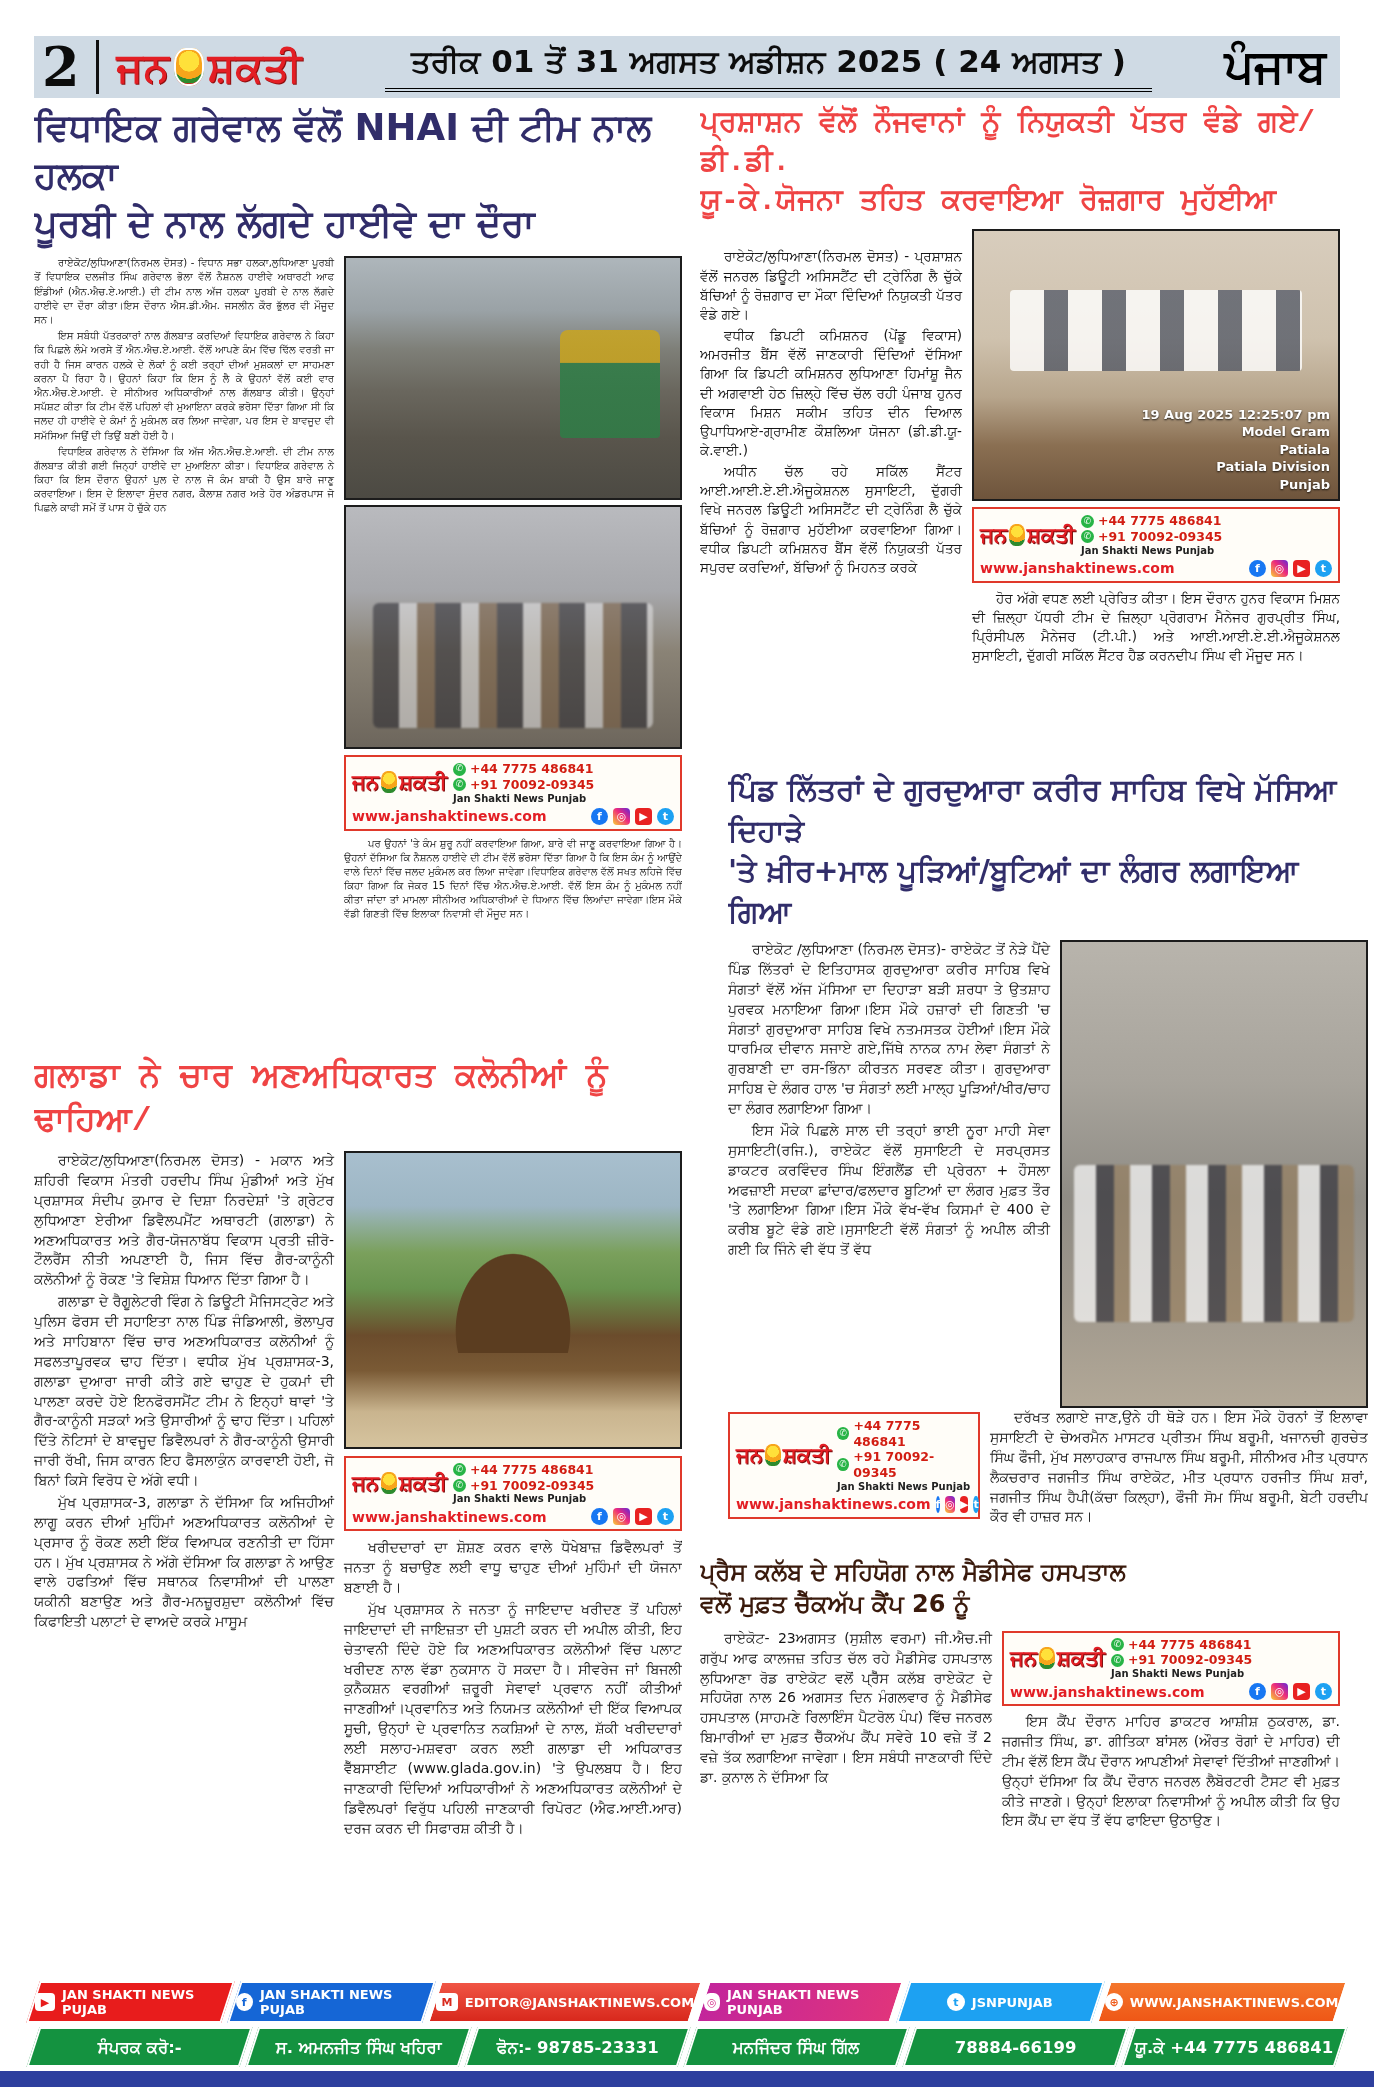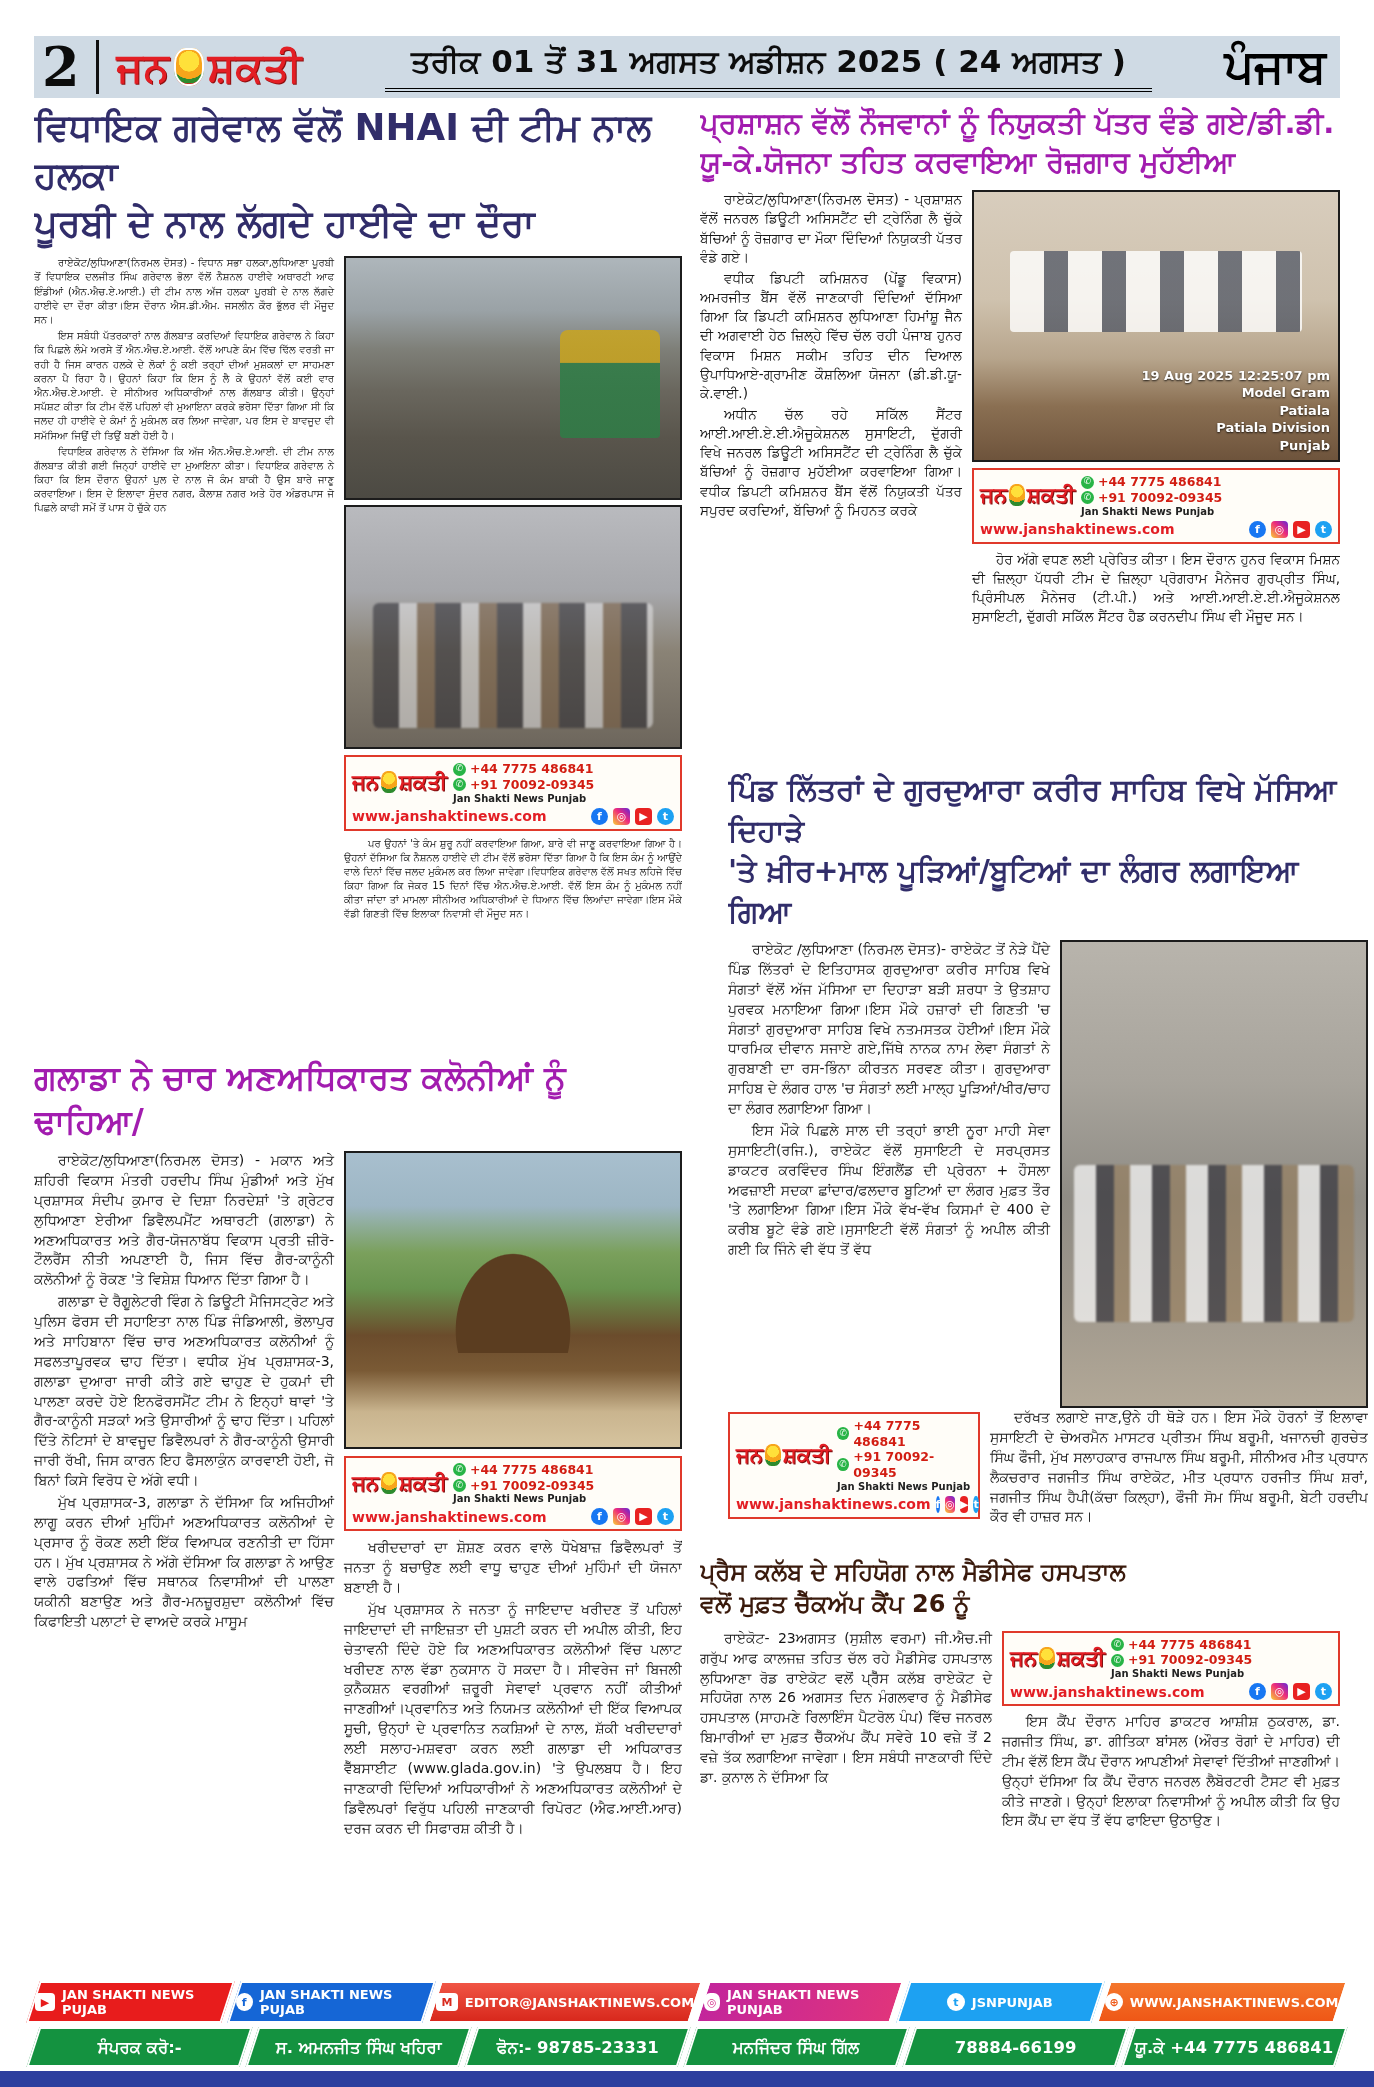--- a/index.html
+++ b/index.html
@@ -18,21 +18,21 @@
           box-shadow:0 0 0 2px #fff inset;}
   .mast-center{flex:1;text-align:center;}
   .dateline{display:inline-block;font-size:31px;font-weight:700;color:#0d0d0d;
             padding:0 26px 8px 26px;border-bottom:4px double #000;}
   .region{font-size:46px;font-weight:700;color:#000;padding:0 14px 0 8px;
           font-family:Liberation Serif, serif;}
   
   .art{position:absolute;overflow:hidden;}
   .art h2{margin:0 0 8px 0;font-weight:700;}
   .h-navy{color:#312d6a;}
-  .h-red{color:#a21caf;}
+  .h-red{color:#ef4444;font-family:Liberation Mono, monospace;}
   .h-brown{color:#3a1a0c;}
   .hl{display:block;}
   .cols{display:flex;gap:10px;}
   .txt p{margin:0 0 2px 0;text-indent:24px;text-align:justify;line-height:1.42;}
   .b15 p{font-size:10px;}
   .b14 p{font-size:14px;}
   .b13 p{font-size:13.5px;}
   
   .photo{position:relative;width:100%;border:2px solid #1c1c1c;box-sizing:border-box;}
   .ph-street1{background:linear-gradient(180deg,#aeb6bb 0%,#9aa2a6 22%,#7e7f78 38%,#6a675e 55%,#59554c 75%,#4c4a43 100%);}
@@ -109,21 +109,21 @@
   #a1 .photo+.photo{margin-top:5px;}
   #a1 .jsbadge{margin:6px 0;}
   #a2{left:34px;top:1056px;width:648px;height:908px;}
   #a2 .hl{font-size:33px;line-height:1.32;}
   #a2 .colA{width:300px;flex:none;}
   #a2 .colB{flex:1;min-width:0;}
   #a2 .photo{height:298px;}
   #a2 .jsbadge{margin:7px 0;}
   #a3{left:700px;top:104px;width:640px;height:660px;}
   #a3 .hl{font-size:29px;line-height:1.35;}
-  #a3 .colA{width:262px;flex:none;}
+  #a3 .colA{width:262px;flex:none;margin-top:18px;}
   #a3 .colB{flex:1;min-width:0;}
   #a3 .photo{height:272px;}
   #a3 .jsbadge{margin:6px 0;}
   #a4{left:728px;top:770px;width:640px;height:782px;}
   #a4 .hl{font-size:30px;line-height:1.35;}
   #a4 .colA{flex:1;min-width:0;}
   #a4 .colB{width:308px;flex:none;}
   #a4 .photo{height:468px;}
   #a4 .bottom .jsbadge{float:left;width:252px;margin:4px 10px 4px 0;}
   #a5{left:700px;top:1556px;width:640px;height:414px;}

